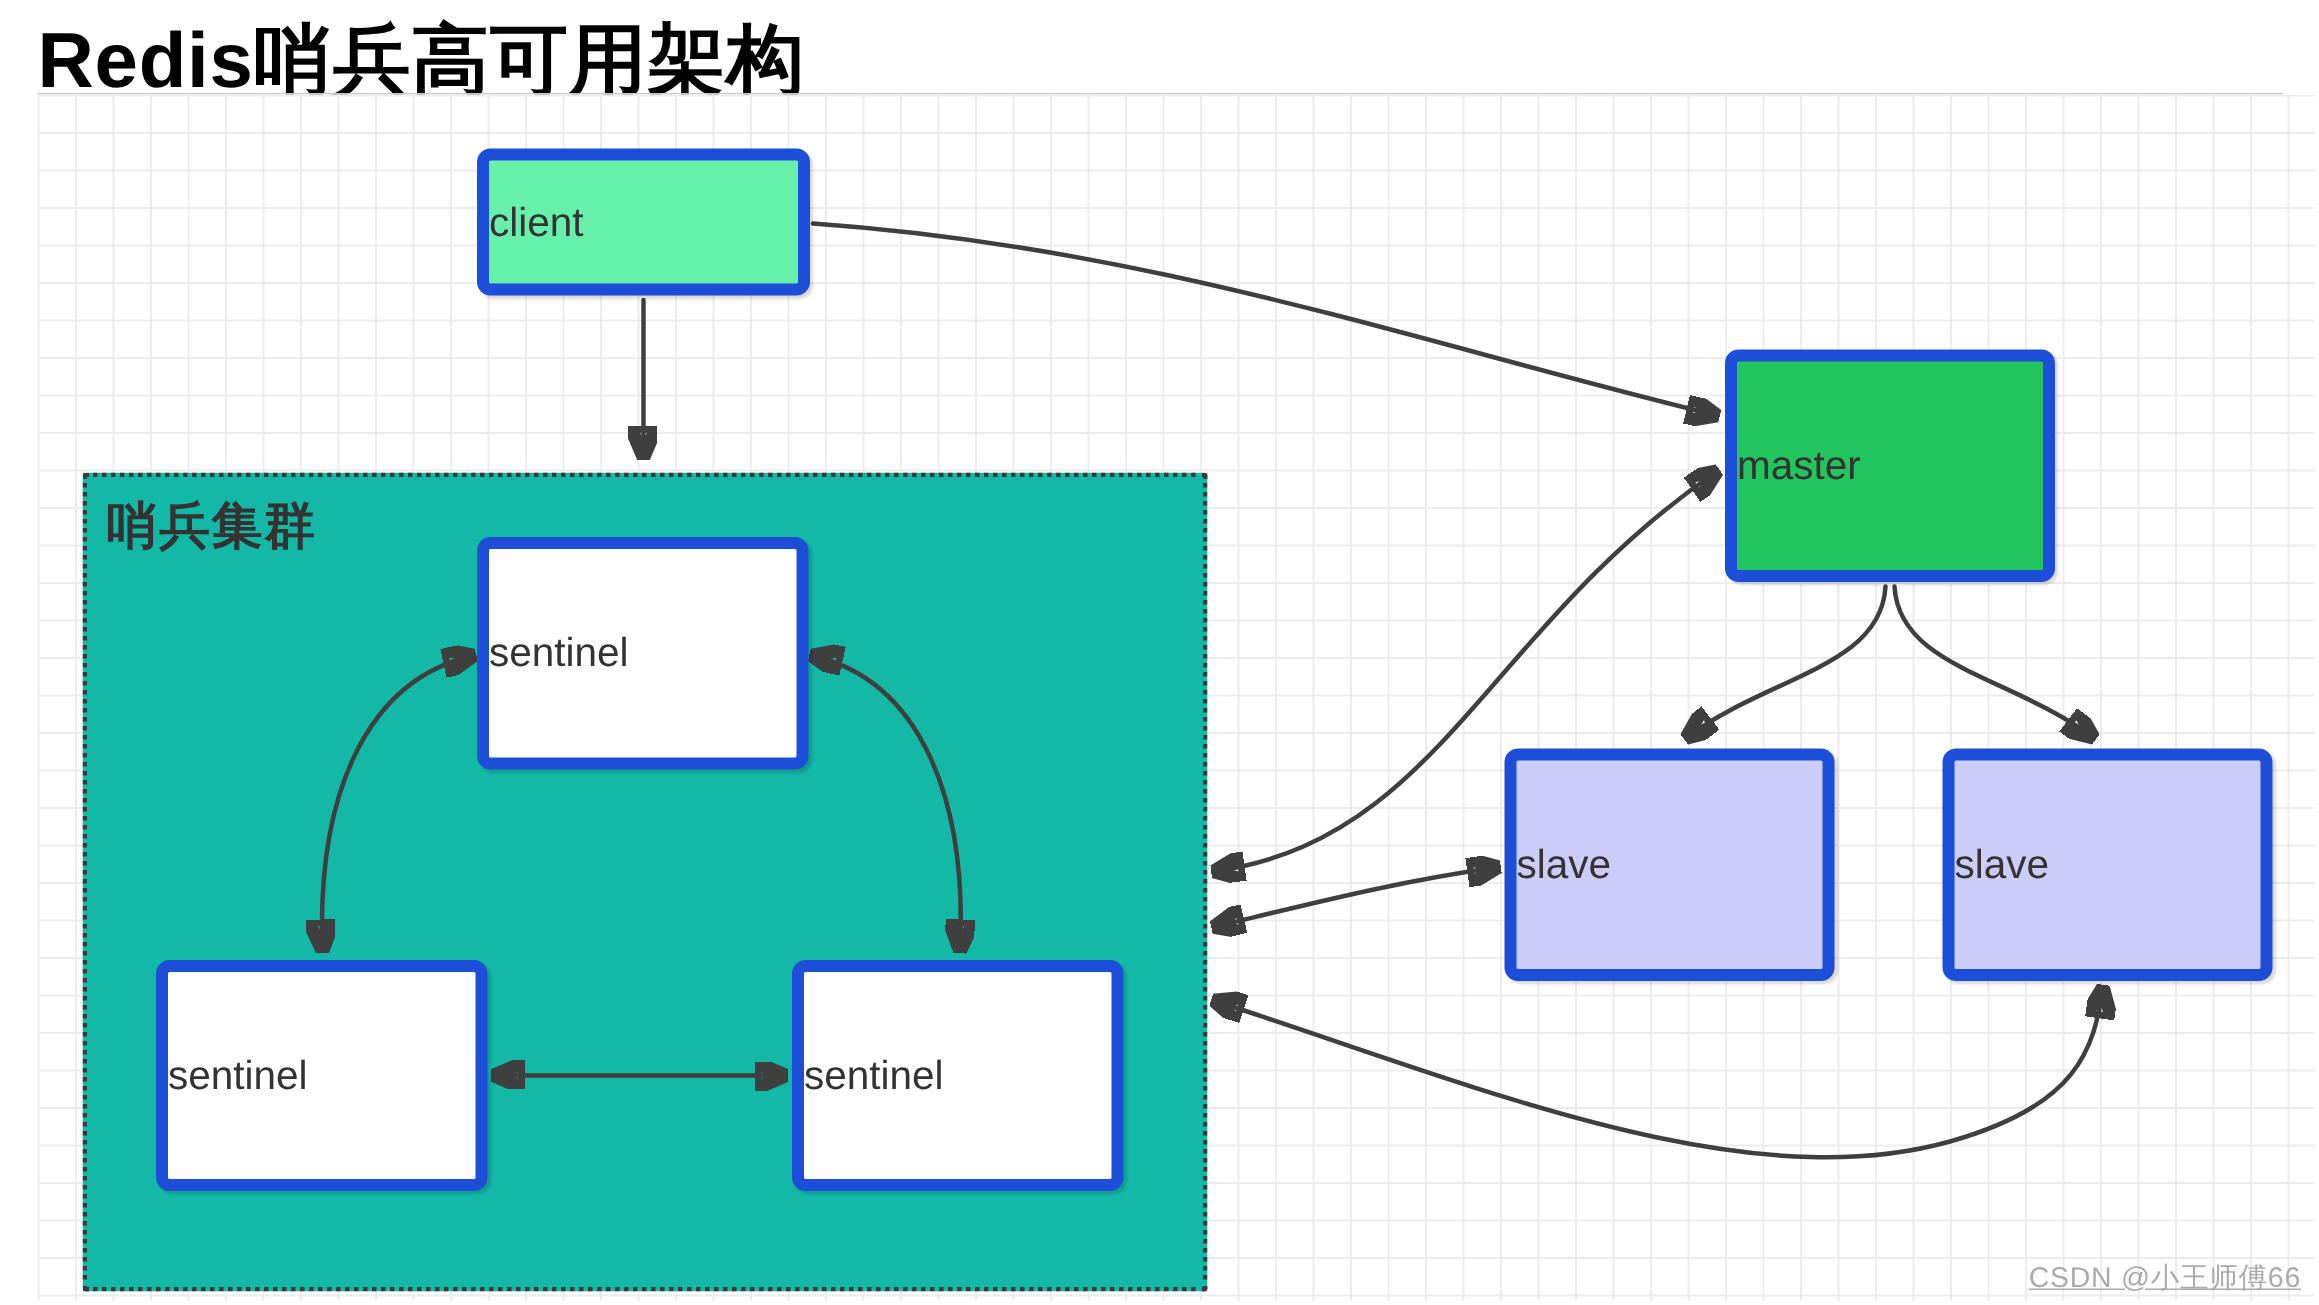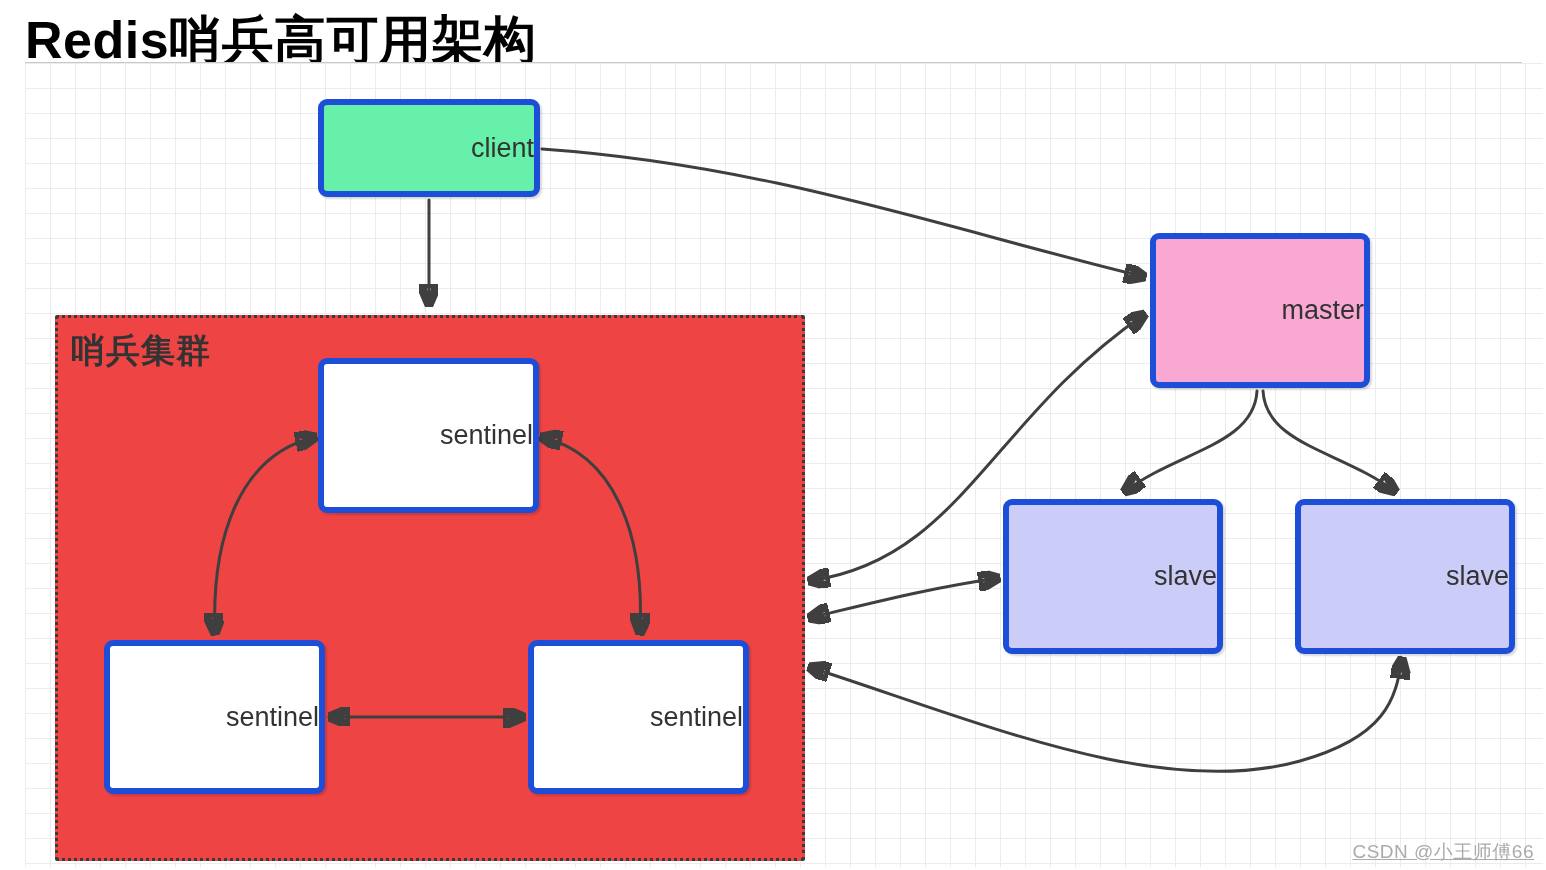--- a/index.html
+++ b/index.html
@@ -22,40 +22,40 @@
   .grid {
     position:absolute; left:25px; top:63px; right:3px; bottom:3px;
     background-image:
       linear-gradient(to right, #ececec 1px, transparent 1px),
       linear-gradient(to bottom, #ececec 1px, transparent 1px);
     background-size:25px 25px;
     background-color:#ffffff;
   }
   .cluster {
     position:absolute; left:55px; top:315px; width:750px; height:546px;
-    background:#ef4444;
+    background:#14b8a6;
     border:3px dotted #3a3a3a;
     border-radius:2px;
   }
   .cluster-label {
     position:absolute; left:13px; top:10px;
     font-size:34px; font-weight:700; color:#333;
     letter-spacing:1px;
   }
   svg.edges { position:absolute; left:0; top:0; width:1546px; height:870px; }
   svg.edges path { stroke:#3f3f3f; stroke-width:3; fill:none; stroke-linecap:round; }
   .node {
     position:absolute;
-    border:6px solid #1d4ed8; border-radius:9px;
-    display:flex; align-items:center; justify-content:flex-end;
+    border:8px solid #1d4ed8; border-radius:9px;
+    display:flex; align-items:center; justify-content:flex-start;
     font-size:27px; color:#333;
     box-shadow:2px 2px 2px rgba(0,0,0,0.15);
   }
   .client       { left:318px;  top:99px;  width:222px; height:98px;  background:#66f0aa; }
-  .master       { left:1150px; top:233px; width:220px; height:155px; background:#f9a8d4; }
+  .master       { left:1150px; top:233px; width:220px; height:155px; background:#22c55e; }
   .slave-left   { left:1003px; top:499px; width:220px; height:155px; background:#ccccf8; }
   .slave-right  { left:1295px; top:499px; width:220px; height:155px; background:#ccccf8; }
   .sentinel-top { left:318px;  top:358px; width:221px; height:155px; background:#ffffff; }
   .sentinel-bl  { left:104px;  top:640px; width:221px; height:154px; background:#ffffff; }
   .sentinel-br  { left:528px;  top:640px; width:221px; height:154px; background:#ffffff; }
   .watermark {
     position:absolute; right:12px; bottom:5px;
     font-size:19px; color:#ababab; letter-spacing:0.5px;text-decoration:underline;
   }
 </style>

